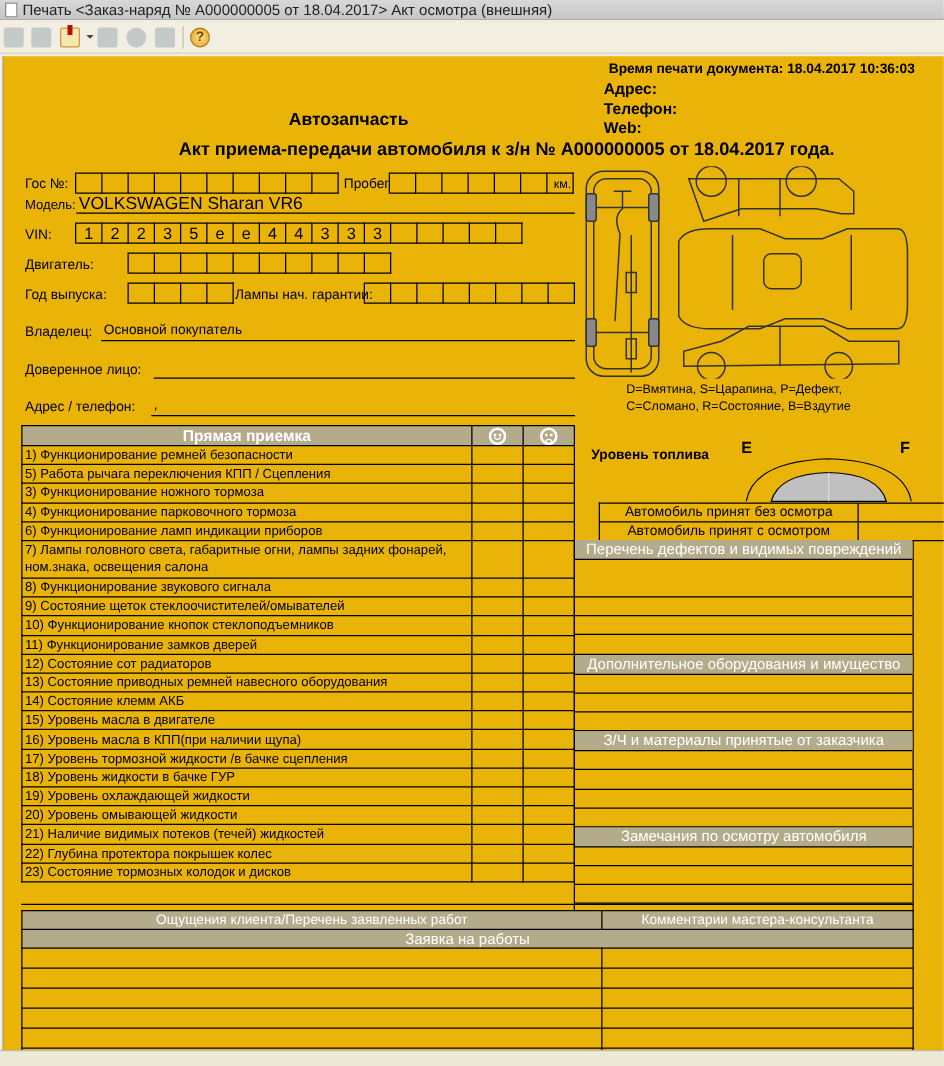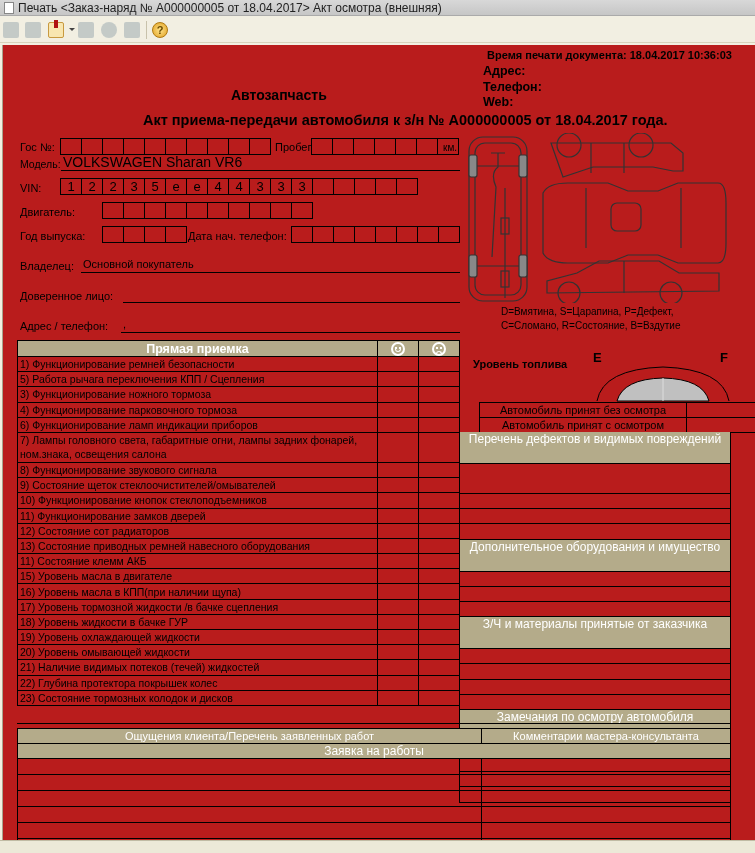--- a/index.html
+++ b/index.html
@@ -7,21 +7,21 @@
 .titlebar{position:absolute;left:0;top:0;width:755px;height:16px;background:linear-gradient(#d8d8d8,#c6c6c6);font-size:12px;line-height:16px;color:#222;padding-left:18px;border-bottom:1px solid #aaa}
 .titlebar .doc-icon{position:absolute;left:4px;top:2px;width:10px;height:12px;background:#fff;border:1px solid #888}
 .toolbar{position:absolute;left:0;top:17px;width:755px;height:26px;background:#f2efe2;border-bottom:1px solid #d8d2bc}
 .tb{position:absolute;top:5px;width:16px;height:16px;border-radius:2px}
 .tb.dis{background:#b8c0c0;opacity:.8}
 .tb.help{border-radius:50%;background:radial-gradient(#ffe38a,#e0a020);border:1px solid #b07a10;font-size:11px;line-height:14px;text-align:center;color:#6a4a00;font-weight:bold}
 .tb.mail{background:#f8e6b0;border:1px solid #c89a40}
 .tb.mail:after{content:"";position:absolute;left:5px;top:-3px;width:4px;height:8px;background:#b01010}
 .tb-arrow{position:absolute;left:69px;top:11px;width:0;height:0;border-left:3px solid transparent;border-right:3px solid transparent;border-top:3px solid #444}
 .tb-sep{position:absolute;left:146px;top:4px;width:1px;height:18px;background:#c8c2ab}
-.page{position:absolute;left:2px;top:45px;width:753px;height:795px;background:#b91c1c;border-left:1px solid #a9a48e;overflow:hidden}
+.page{position:absolute;left:2px;top:45px;width:753px;height:795px;background:#eab308;border-left:1px solid #a9a48e;overflow:hidden}
 .statusbar{position:absolute;left:0;top:840px;width:755px;height:13px;background:#ece9d8;border-top:1px solid #c0bba4}
 .abs{position:absolute;white-space:nowrap}
 .hdr-time{left:484px;top:4px;font-size:11px;font-weight:bold}
 .hdr-lbl{left:480px;font-size:12.5px;font-weight:bold}
 .org{left:228px;top:42px;font-size:14px;font-weight:bold}
 .doc-title{left:140px;top:67px;font-size:14.5px;font-weight:bold}
 .lbl{font-size:11px}
 .cells{position:absolute;display:flex;height:17px;border-left:1px solid #000}
 .cells span{display:block;width:21px;height:17px;border:1px solid #000;border-left:none;font-size:13px;line-height:15px;text-align:center}
 .uline{position:absolute;border-bottom:1px solid #000;height:16px;font-size:11px;line-height:15px;padding-left:2px}
@@ -34,21 +34,21 @@
 .ck th{background:#b4ab8a;color:#fff;font-weight:bold;font-size:12.5px;height:16px;border:1px solid #000}
 .ck td.tall{height:30px;line-height:14px}
 .face{display:inline-block;width:14px;height:14px;border:2px solid #fff;border-radius:50%;position:relative;vertical-align:middle}
 .face:before,.face:after{content:"";position:absolute;top:3px;width:2px;height:2px;background:#fff}
 .face:before{left:2px}.face:after{right:2px}
 .face i{position:absolute;left:2px;width:6px;height:3px;border:1.5px solid #fff}
 .face.happy i{top:5px;border-top:none;border-radius:0 0 4px 4px}
 .face.sad i{top:7px;border-bottom:none;border-radius:4px 4px 0 0}
 .right{position:absolute;left:456px;width:272px;border-left:1px solid #000;border-right:1px solid #000}
 .rrow{height:15.2px;border-bottom:1px solid #000;font-size:11px}
-.rhead{background:#b4ab8a;color:#fff;font-size:12px;text-align:center;line-height:15px;height:32px;border-bottom:1px solid #000}
+.rhead{background:#b4ab8a;color:#fff;font-size:12px;text-align:center;line-height:15px;height:16px;border-bottom:1px solid #000}
 .accept{position:absolute;left:476px;top:357px;width:280px;border:1px solid #000;border-bottom:none}
 .accept div{display:flex;height:15px;border-bottom:1px solid #000;font-size:11px}
 .accept div span:first-child{flex:0 0 207px;text-align:center;border-right:1px solid #000;line-height:14px}
 .fuel-lbl{left:470px;top:313px;font-size:11px;font-weight:bold}
 .fe{font-size:13px;font-weight:bold}
 .works{position:absolute;left:14px;top:683px;width:714px}
 .works th{background:#b4ab8a;color:#fff;font-weight:normal;font-size:11px;border:1px solid #000;height:15px}
 .works td{border:1px solid #000;height:16px}
 .rule{position:absolute;left:14px;top:678px;width:714px;border-top:1.5px solid #000}
 </style>
@@ -143,21 +143,21 @@
       <span></span>
   </div>
 
   <div class="abs lbl" style="left:17px;top:185px">Год выпуска:</div>
   <div class="cells" style="left:99px;top:181px">
     <span></span>
       <span></span>
       <span></span>
       <span></span>
   </div>
-  <div class="abs lbl" style="left:185px;top:185px">Дата нач. телефон:</div>
+  <div class="abs lbl" style="left:185px;top:185px">Лампы нач. гарантии:</div>
   <div class="cells" style="left:288px;top:181px">
     <span></span>
       <span></span>
       <span></span>
       <span></span>
       <span></span>
       <span></span>
       <span></span>
       <span></span>
   </div>
@@ -271,21 +271,21 @@
           <td>12) Состояние сот радиаторов</td>
           <td class="m"></td>
           <td class="m"></td>
         </tr>
         <tr>
           <td>13) Состояние приводных ремней навесного оборудования</td>
           <td class="m"></td>
           <td class="m"></td>
         </tr>
         <tr>
-          <td>11) Состояние клемм АКБ</td>
+          <td>14) Состояние клемм АКБ</td>
           <td class="m"></td>
           <td class="m"></td>
         </tr>
         <tr>
           <td>15) Уровень масла в двигателе</td>
           <td class="m"></td>
           <td class="m"></td>
         </tr>
         <tr>
           <td>16) Уровень масла в КПП(при наличии щупа)</td>

